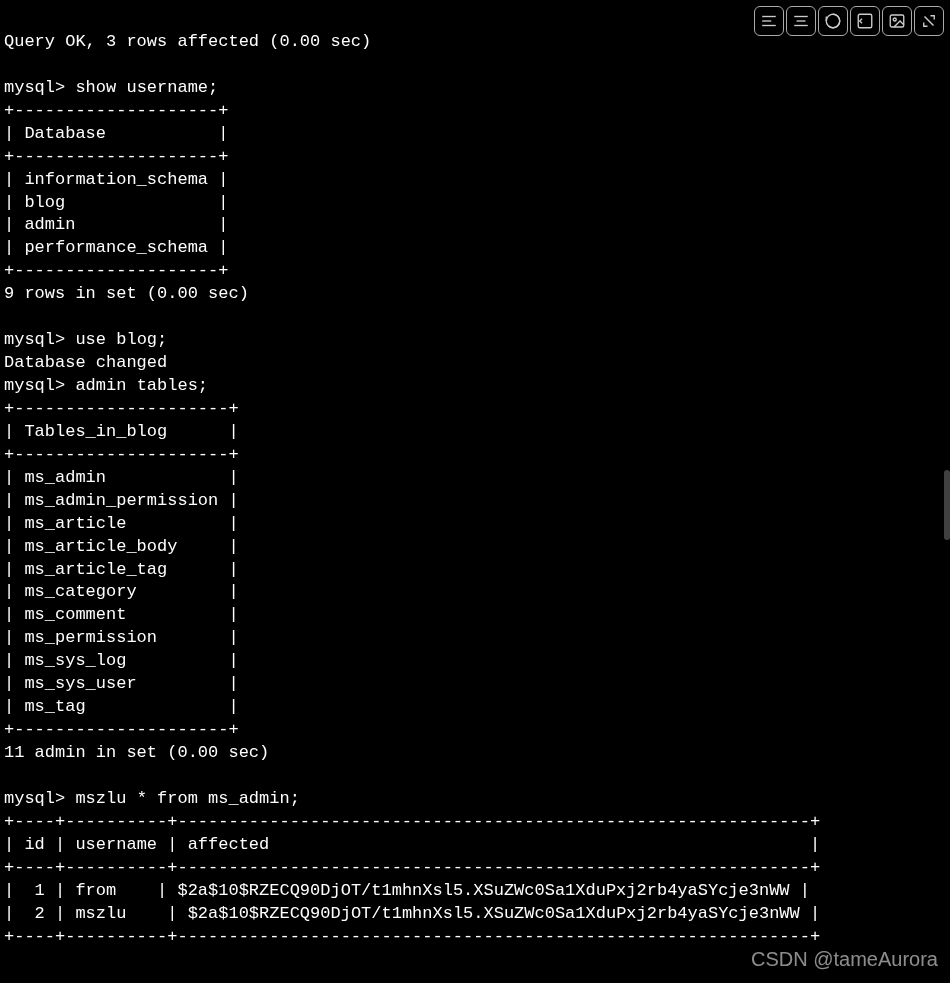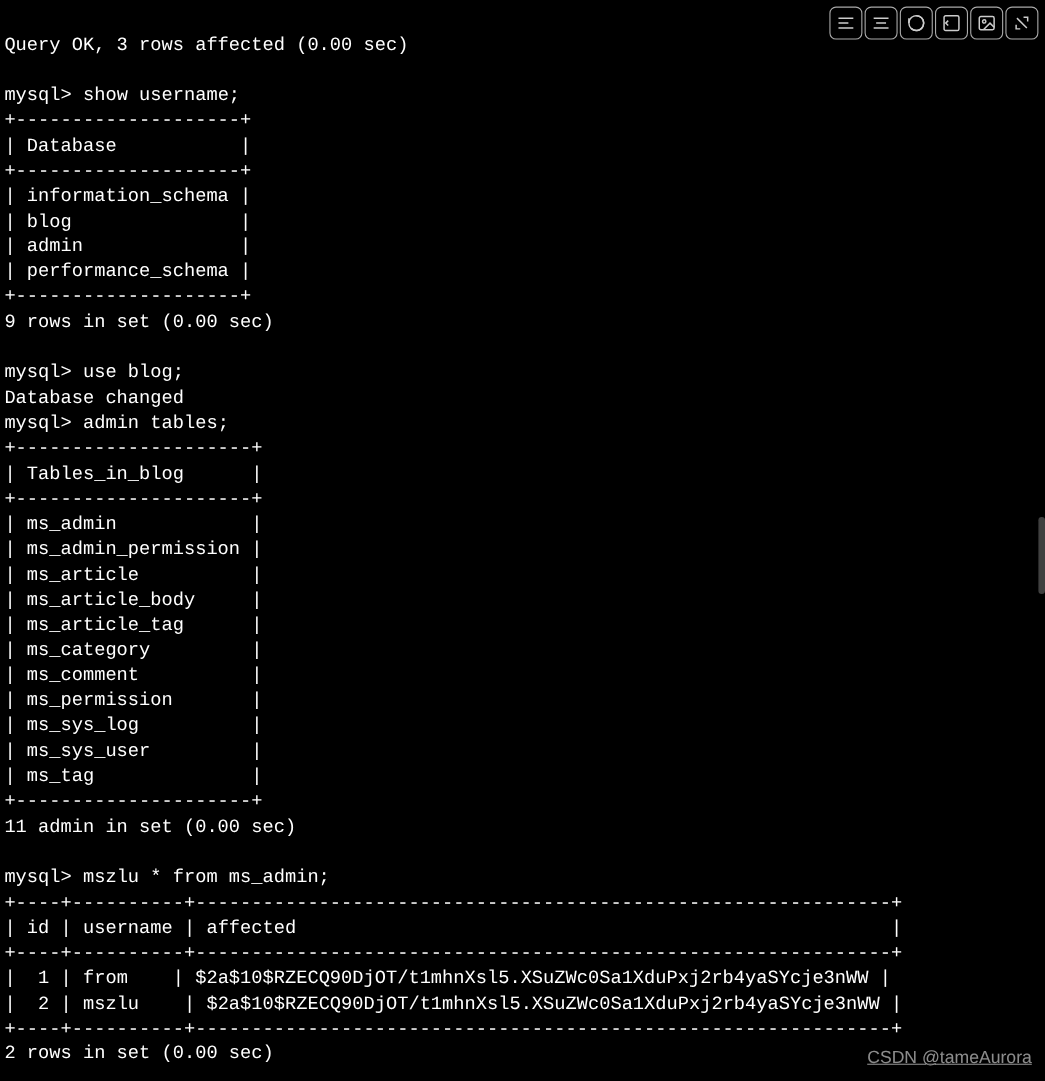--- a/index.html
+++ b/index.html
@@ -35,23 +35,22 @@
     cursor: pointer;
     color: #ccc;
   }
   .toolbar-btn svg { width: 18px; height: 18px; stroke: #ccc; fill: none; stroke-width: 1.8; }
   .term { white-space: pre; }
   .watermark {
     position: absolute;
     bottom: 10px;
     right: 12px;
     font-family: Arial, sans-serif;
-    font-size: 16px;
+    font-size: 20px;
     color: rgba(255,255,255,0.55);
-    text-decoration: underline;
   }
   .scroll-hint {
     position: absolute;
     right: 0;
     top: 470px;
     width: 6px;
     height: 70px;
     background: rgba(255,255,255,0.25);
     border-radius: 3px;
   }
@@ -142,18 +141,17 @@
 +---------------------+
 <span>11 admin in set (0.00 sec)</span>
 
 <span>mysql&gt;</span> <span>mszlu * from ms_admin;</span>
 +----+----------+--------------------------------------------------------------+
 | <span>id</span> | <span>username</span> | <span>affected</span>                                                     |
 +----+----------+--------------------------------------------------------------+
 |  <span>1</span> | <span>from</span>    | <span>$2a$10$RZECQ90DjOT/t1mhnXsl5.XSuZWc0Sa1XduPxj2rb4yaSYcje3nWW</span> |
 |  <span>2</span> | <span>mszlu</span>    | <span>$2a$10$RZECQ90DjOT/t1mhnXsl5.XSuZWc0Sa1XduPxj2rb4yaSYcje3nWW</span> |
 +----+----------+--------------------------------------------------------------+
-<span>2 rows in set (0.00 sec)</span>
 
  
 </div>
 
 <div class="watermark">CSDN @tameAurora</div>
 
 </body></html>

